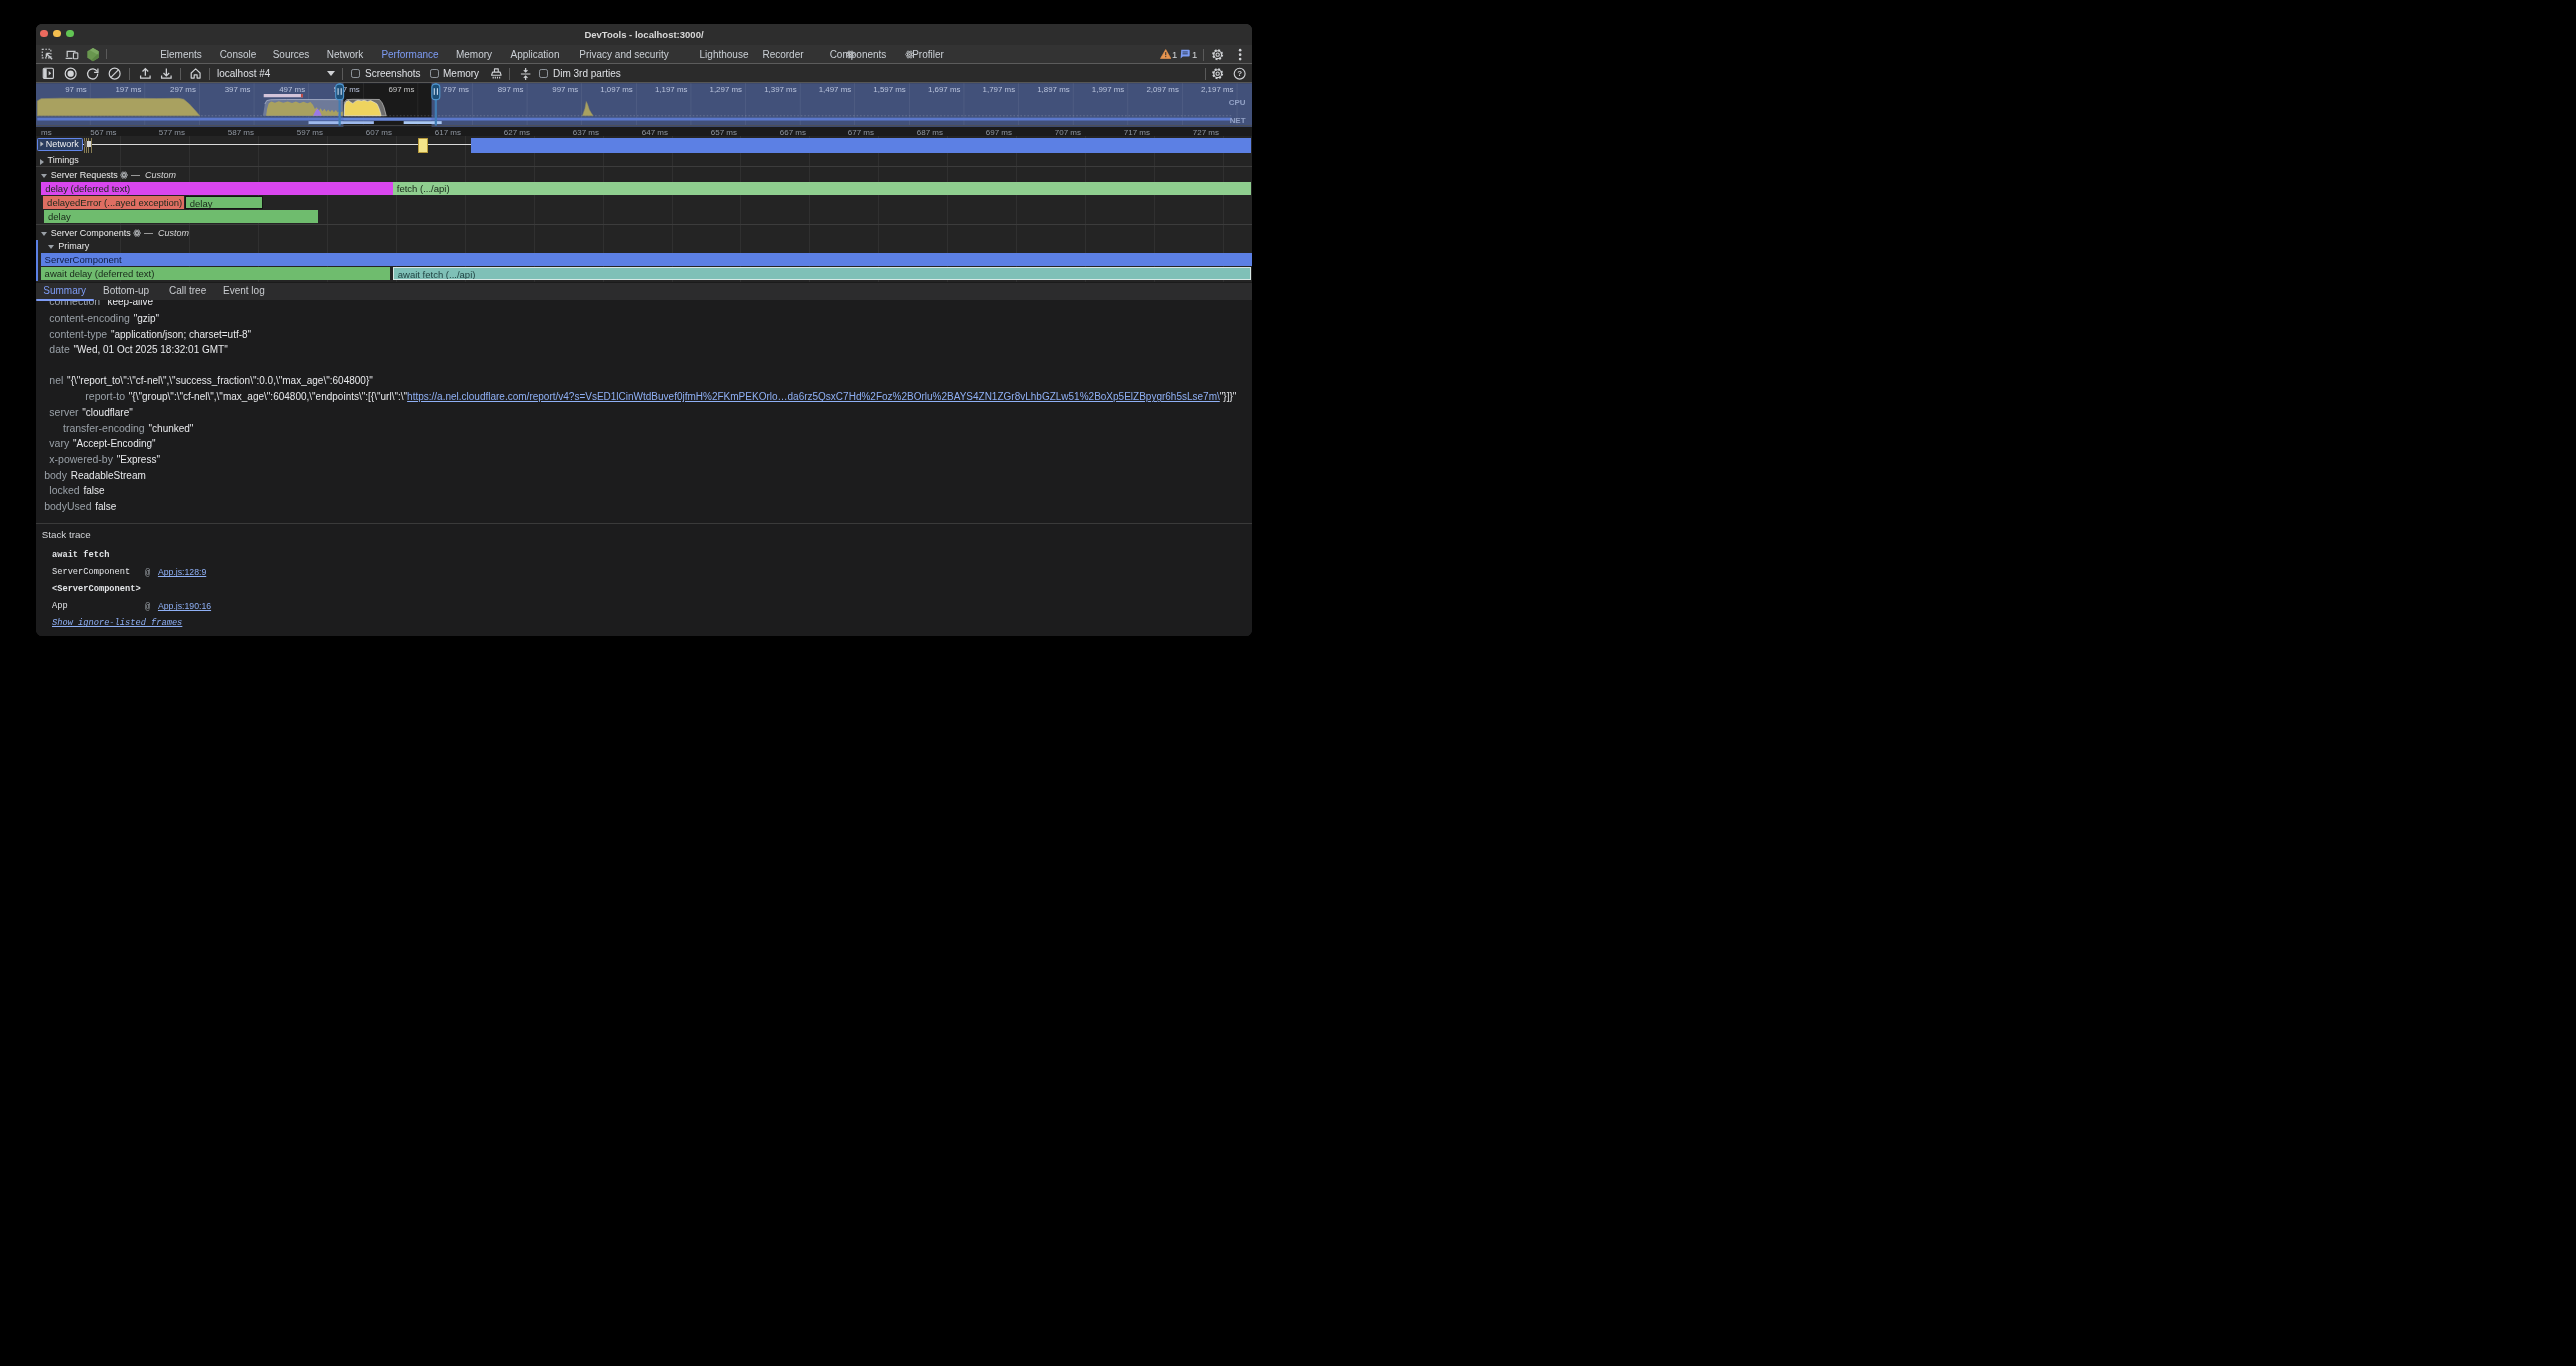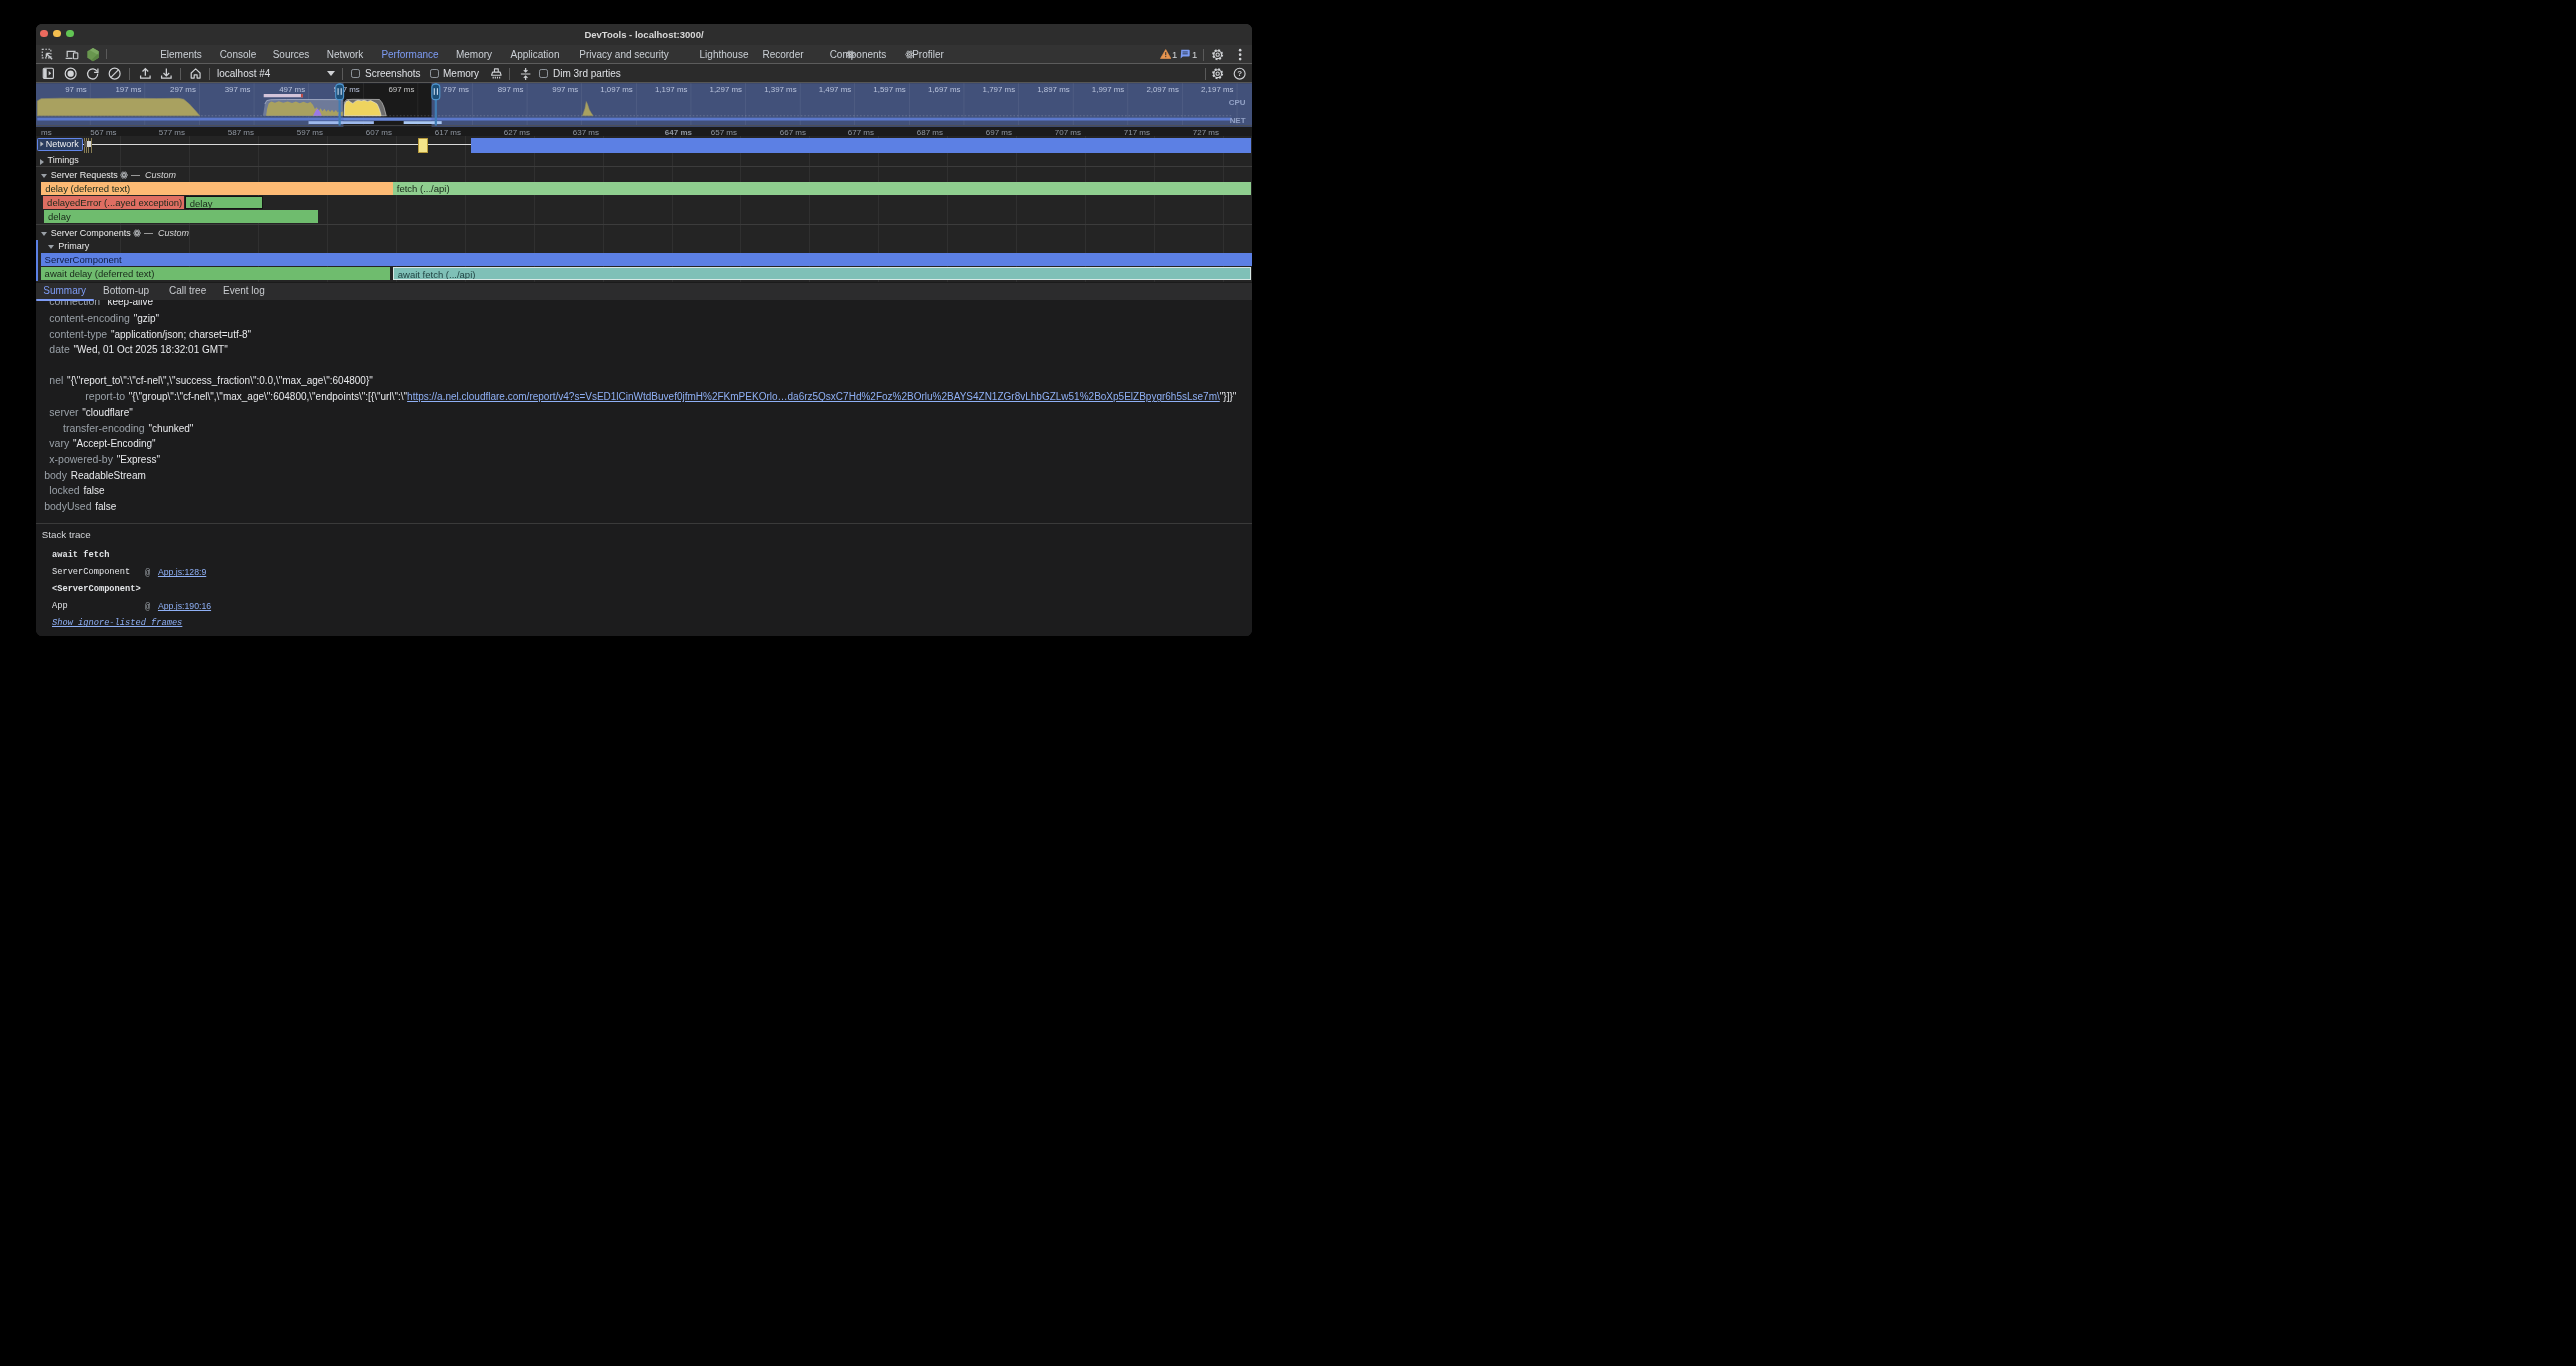--- a/index.html
+++ b/index.html
@@ -245,21 +245,21 @@
 <div class="abs" style="left:0;top:103px;width:100%;height:9px;background:#1b1b1b;"></div>
 <div class="abs" style="left:5px;top:104px;font-size:8px;color:#8f96a0;">ms</div>
 <div class="abs" style="left:14.6px;top:104px;width:66px;text-align:right;font-size:8px;color:#8f96a0;">567 ms</div>
 <div class="abs" style="left:83px;top:104px;width:66px;text-align:right;font-size:8px;color:#8f96a0;">577 ms</div>
 <div class="abs" style="left:152px;top:104px;width:66px;text-align:right;font-size:8px;color:#8f96a0;">587 ms</div>
 <div class="abs" style="left:221px;top:104px;width:66px;text-align:right;font-size:8px;color:#8f96a0;">597 ms</div>
 <div class="abs" style="left:290px;top:104px;width:66px;text-align:right;font-size:8px;color:#8f96a0;">607 ms</div>
 <div class="abs" style="left:359px;top:104px;width:66px;text-align:right;font-size:8px;color:#8f96a0;">617 ms</div>
 <div class="abs" style="left:428px;top:104px;width:66px;text-align:right;font-size:8px;color:#8f96a0;">627 ms</div>
 <div class="abs" style="left:497px;top:104px;width:66px;text-align:right;font-size:8px;color:#8f96a0;">637 ms</div>
-<div class="abs" style="left:590px;top:104px;width:66px;text-align:right;font-size:8px;color:#8f96a0;font-weight:bold;">647 ms</div>
+<div class="abs" style="left:566px;top:104px;width:66px;text-align:right;font-size:8px;color:#8f96a0;">647 ms</div>
 <div class="abs" style="left:635px;top:104px;width:66px;text-align:right;font-size:8px;color:#8f96a0;">657 ms</div>
 <div class="abs" style="left:704px;top:104px;width:66px;text-align:right;font-size:8px;color:#8f96a0;">667 ms</div>
 <div class="abs" style="left:772px;top:104px;width:66px;text-align:right;font-size:8px;color:#8f96a0;">677 ms</div>
 <div class="abs" style="left:841px;top:104px;width:66px;text-align:right;font-size:8px;color:#8f96a0;">687 ms</div>
 <div class="abs" style="left:910px;top:104px;width:66px;text-align:right;font-size:8px;color:#8f96a0;">697 ms</div>
 <div class="abs" style="left:979px;top:104px;width:66px;text-align:right;font-size:8px;color:#8f96a0;">707 ms</div>
 <div class="abs" style="left:1048px;top:104px;width:66px;text-align:right;font-size:8px;color:#8f96a0;">717 ms</div>
 <div class="abs" style="left:1117px;top:104px;width:66px;text-align:right;font-size:8px;color:#8f96a0;">727 ms</div>
 
 <div class="abs" id="flame" style="left:0;top:112px;width:1216px;height:146px;background:#242424;overflow:hidden;">
@@ -297,21 +297,21 @@
 <div class="abs" style="left:5px;top:34px;height:10.8px;color:#ededed;font-size:9px;line-height:10.8px;white-space:nowrap;"><span class="tri-d" style="vertical-align:0.6px;margin-right:3.8px;"></span>Server Requests</div>
 <svg class="abs" style="left:84px;top:35px;" width="8.2" height="8.2" viewBox="0 0 14 14">
         <g stroke="#c5c8cc" stroke-width="1.1" fill="none">
           <ellipse cx="7" cy="7" rx="6.2" ry="2.6"></ellipse>
           <ellipse cx="7" cy="7" rx="6.2" ry="2.6" transform="rotate(60 7 7)"></ellipse>
           <ellipse cx="7" cy="7" rx="6.2" ry="2.6" transform="rotate(120 7 7)"></ellipse>
           <circle cx="7" cy="7" r="1.1" fill="#c5c8cc" stroke="none"></circle>
         </g>
       </svg>
 <div class="abs" style="left:95px;top:34px;height:10.8px;color:#d6d6d6;font-size:9px;line-height:10.8px;white-space:nowrap;">—&nbsp; <i>Custom</i></div>
-<div class="bar" style="left:5.4px;top:46px;width:408px;height:13px;background:#fdba74;">delay (deferred text)</div>
+<div class="bar" style="left:5.4px;top:46px;width:408px;height:13px;background:#d946ef;">delay (deferred text)</div>
 <div class="bar" style="left:357px;top:46px;width:858px;height:13px;background:#8fce8f;">fetch (.../api)</div>
 <div class="bar" style="left:7.3px;top:60px;width:141px;height:13px;background:#df6e62;">delayedError (...ayed exception)</div>
 <div class="bar" style="left:149px;top:60px;width:78px;height:13px;background:#6fbc6e;border:0.8px solid #141414;">delay</div>
 <div class="bar" style="left:8.2px;top:74px;width:274px;height:13px;background:#6fbc6e;">delay</div>
 <div class="abs" style="left:5px;top:92px;height:10.8px;color:#ededed;font-size:9px;line-height:10.8px;white-space:nowrap;"><span class="tri-d" style="vertical-align:0.6px;margin-right:3.8px;"></span>Server Components</div>
 <svg class="abs" style="left:97px;top:93px;" width="8.2" height="8.2" viewBox="0 0 14 14">
         <g stroke="#c5c8cc" stroke-width="1.1" fill="none">
           <ellipse cx="7" cy="7" rx="6.2" ry="2.6"></ellipse>
           <ellipse cx="7" cy="7" rx="6.2" ry="2.6" transform="rotate(60 7 7)"></ellipse>
           <ellipse cx="7" cy="7" rx="6.2" ry="2.6" transform="rotate(120 7 7)"></ellipse>

